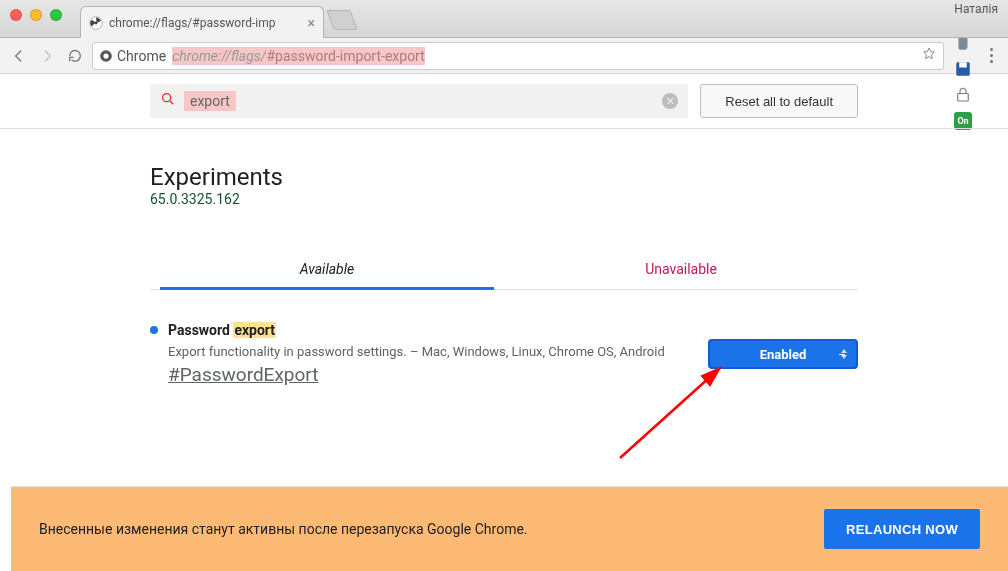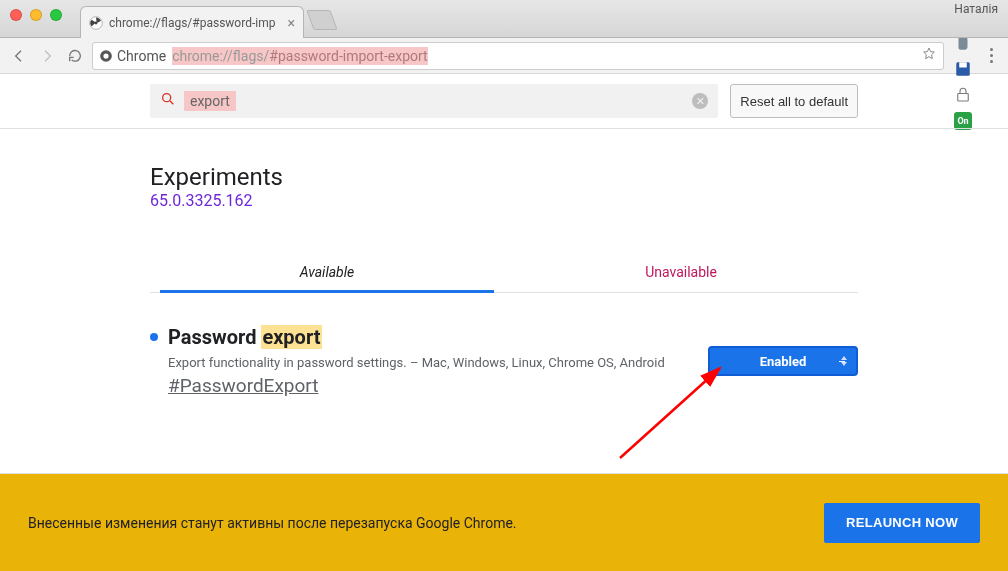--- a/index.html
+++ b/index.html
@@ -26,21 +26,21 @@
     padding: 9px 10px 0 10px;
   }
   .wc { width: 12px; height: 12px; border-radius: 50%; border: 0.5px solid rgba(0,0,0,0.15); }
   .wc.red { background: #ff5f57; }
   .wc.yellow { background: #febc2e; }
   .wc.green { background: #28c840; }
   .tab {
     margin-top: 6px;
     margin-left: 8px;
     height: 32px;
-    width: 224px;
+    width: 244px;
     background: #f2f2f2;
     border: 1px solid #b5b5b5;
     border-bottom: none;
     border-top-left-radius: 6px;
     border-top-right-radius: 6px;
     display: flex;
     align-items: center;
     padding: 0 8px;
     font-size: 12px;
     color: #555;
@@ -90,21 +90,21 @@
     border: 1px solid #ccc;
     border-radius: 3px;
     display: flex;
     align-items: center;
     padding: 0 6px;
     gap: 6px;
     font-size: 14px;
   }
   .omnibox .scheme { color: #555; display: flex; align-items: center; gap: 4px; }
   .omnibox .url { color: #c5c5c5; }
-  .omnibox .url .hl { background: #f7c6c6; color: #999; padding: 1px 0; }
+  .omnibox .url .hl { background: #f7c6c6; color: #999; padding: 1px 0; font-style: italic; }
   .omnibox .url .hl2 { background: #f7c6c6; color: #b07a7a; padding: 1px 0; }
   .omnibox .star { margin-left: auto; color: #888; }
   .ext-icons { display: flex; gap: 8px; align-items: center; padding: 0 4px; flex-direction: column; }
   .ext { width: 18px; height: 18px; border-radius: 3px; display:flex;align-items:center;justify-content:center;font-size:9px;font-weight:bold;color:#fff;}
   .ext.abp { background: #d9332e; }
   .ext.gr  { background: #15c39a; border-radius:50%; }
   .ext.ev  { width:18px;height:18px; }
   .ext.last{ background:#2aa147; }
   .menu-dots { width: 18px; display:flex; flex-direction:column; gap:3px; align-items:center; justify-content:center; padding:0 4px;}
   .menu-dots span{ width:3px;height:3px;background:#777;border-radius:50%; }
@@ -145,48 +145,48 @@
     border-radius:50%;
     color:#f1f1f1;
     display:flex;align-items:center;justify-content:center;
     font-size:11px;
   }
   .reset-btn {
     height: 34px;
     border: 1px solid #bdbdbd;
     background: #f8f8f8;
     border-radius: 3px;
-    padding: 0 9px;
+    padding: 0 24px;
     font-size: 13px;
     color: #333;
     cursor: pointer;
     text-align: right;
   }
   .main {
     padding: 34px 150px 0 150px;
   }
   .heading-row{ display:flex; align-items:baseline; justify-content:space-between;flex-direction:column; }
   .heading { font-size: 24px; color:#202124; font-weight: 400; }
-  .version { font-size: 16px; color:#6d28d9; }
+  .version { font-size: 14px; color:#14532d; }
   .tabs-row {
     display:flex; margin-top: 42px; border-bottom:1px solid #e0e0e0;
   }
   .tabs-row .tabbtn{
     flex:1; text-align:center; padding: 12px 0; font-size:14px; color:#be185d;
     position: relative;
   }
   .tabs-row .tabbtn.active{ color:#202124;font-style:italic; }
   .tabs-row .tabbtn.active::after{
     content:""; position:absolute; left:10px; right:10px; bottom:-1px; height:3px; background:#1a73e8;
   }
   .flag-item { margin-top: 32px; display:flex; gap: 16px; }
   .flag-left { flex:1; }
   .flag-title-row{ display:flex; align-items:center; gap:10px; }
   .dot { width:8px; height:8px; border-radius:50%; background:#1a73e8; flex-shrink:0; }
-  .flag-title{ font-size:20px; color:#202124; font-weight:700; }
+  .flag-title{ font-size:14px; color:#202124; font-weight:700; }
   .flag-title .mark { background: #fde293; padding: 0 1px; }
   .flag-desc { font-size: 13px; color:#5f6368; margin: 6px 0 4px 18px; }
   .flag-hash { font-size: 19px; color:#5f6368; text-decoration: underline; margin-left:18px; }
   .flag-select {
     width: 150px;
     align-self: center;
   }
   .select-box {
     background: #1a73e8;
     border: 2px solid #0f5cd6;
@@ -211,23 +211,23 @@
   }
   .select-caret .up,.select-caret .down{
     width:0;height:0;border-left:3px solid transparent;border-right:3px solid transparent;
   }
   .select-caret .up{ border-bottom:4px solid #cfe0fb; }
   .select-caret .down{ border-top:4px solid #cfe0fb; }
   
   .arrow-svg{ position:absolute; left:610px; top:284px; pointer-events:none; }
   
   .footer{
-    position:absolute; bottom:0; left:0; right:0; height:98px;
+    position:absolute; bottom:0; left:11px; right:0; height:85px;
     border-top:1px solid #e0e0e0;
-    background:#eab308;
+    background:#fdba74;
     display:flex; align-items:center;
     padding: 0 28px;
     justify-content: space-between;
   }
   .footer-text{ font-size:14px; color:#202124; }
   .relaunch{
     background:#1a73e8; color:#fff; border:none;
     font-size:13px; font-weight:700; letter-spacing:0.3px;
     height:40px; padding: 0 22px; border-radius:2px; cursor:pointer;text-align:right;
   }

